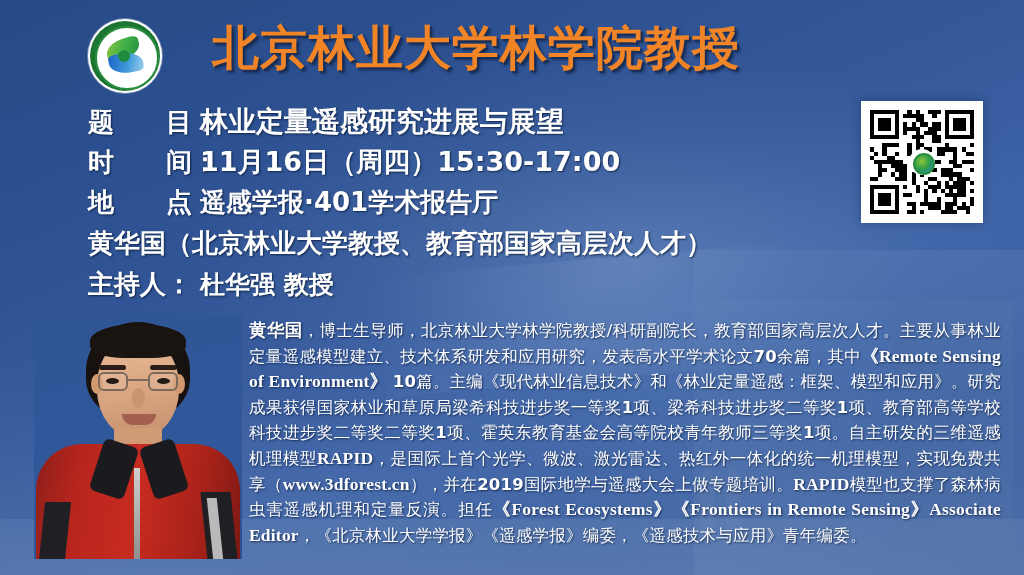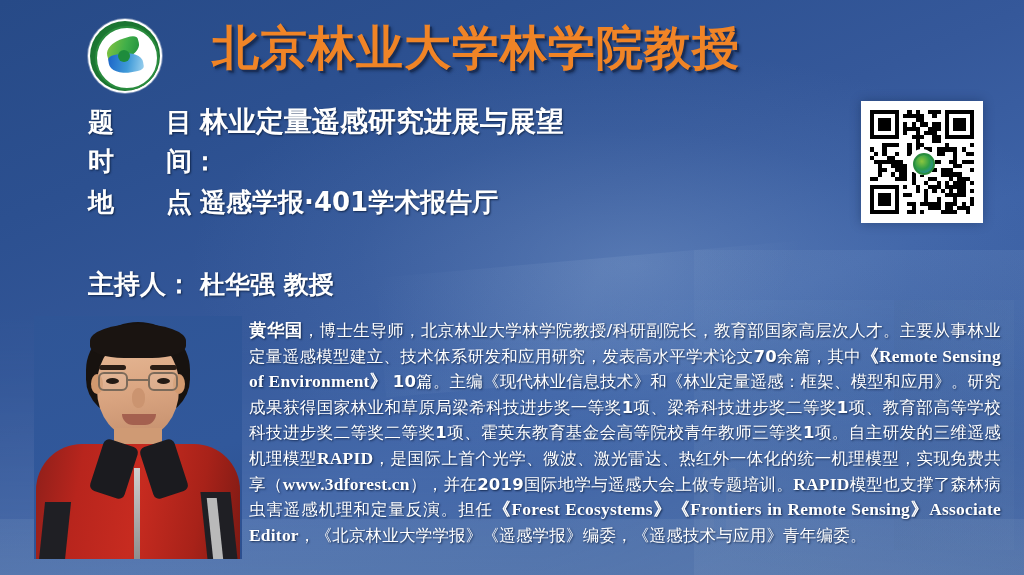--- a/index.html
+++ b/index.html
@@ -217,26 +217,28 @@
     <div class="header-title">北京林业大学林学院教授</div>
   </div>
 
   <div class="info">
     <div class="row r-title">
       <div class="lbl">题　　目：</div>
       <div class="val">林业定量遥感研究进展与展望</div>
     </div>
     <div class="row r-time">
       <div class="lbl">时　　间：</div>
+      <div class="val">11月16日（周四）15:30-17:00</div>
     </div>
     <div class="row r-place">
       <div class="lbl">地　　点：</div>
       <div class="val">遥感学报·401学术报告厅</div>
     </div>
     <div class="row r-speaker">
+      <div class="val">黄华国（北京林业大学教授、教育部国家高层次人才）</div>
     </div>
     <div class="row r-host">
       <div class="lbl">主持人：</div>
       <div class="val">杜华强 教授</div>
     </div>
   </div>
 
   <div class="qr-wrap">
     <div class="qr" id="qrGrid">
         <i style="grid-area: 1 / 1; background: rgb(0, 0, 0);"></i>

